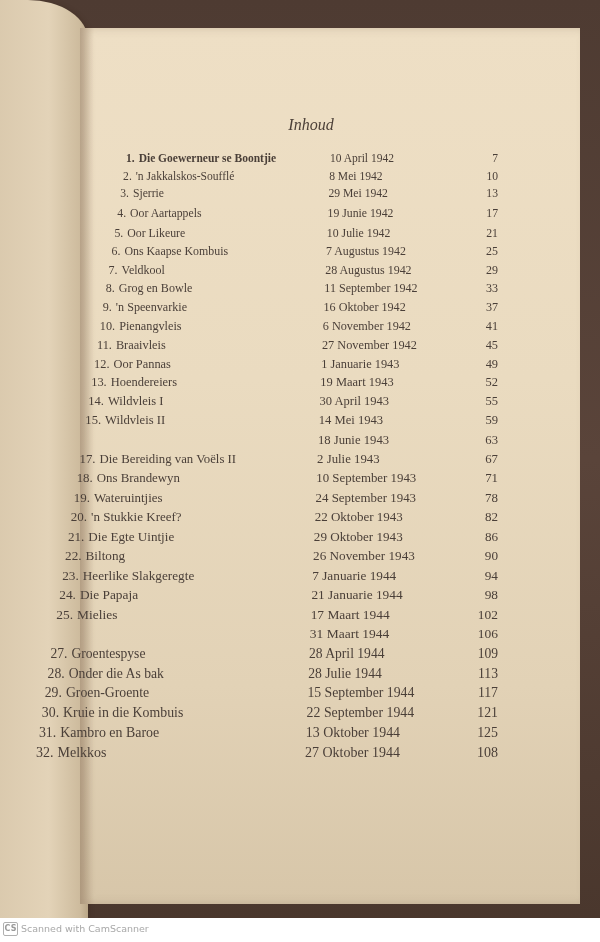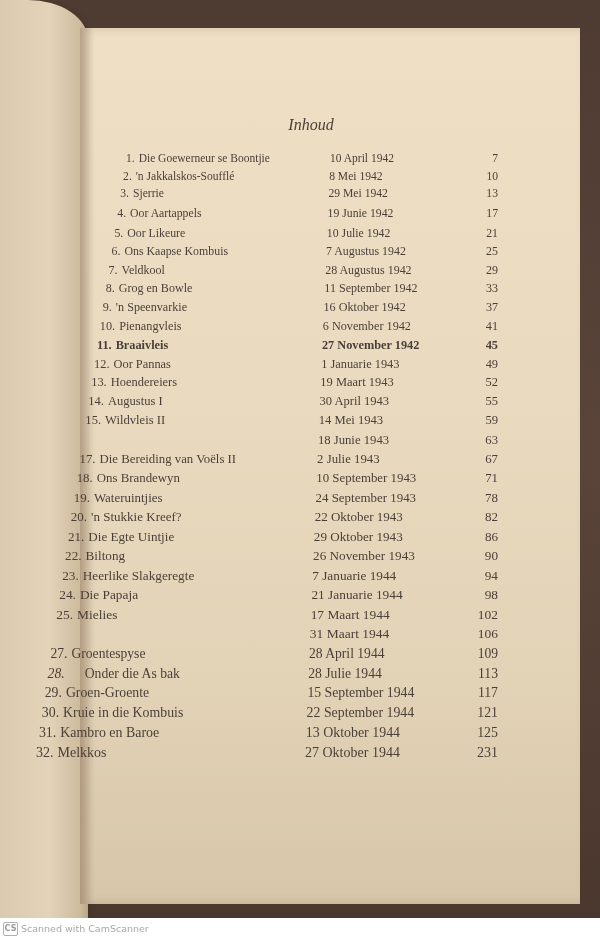--- a/index.html
+++ b/index.html
@@ -61,21 +61,21 @@
 <div class="scan-area">
   <div class="left-page"></div>
   <div class="right-page"></div>
   <div class="gutter"></div>
 </div>
 
 <div class="toc-title">Inhoud</div>
 
 <div class="toc-list" id="toc-list">
     <div class="toc-row" style="top: 0px; font-size: 11.5px;">
-      <span class="title" style="left: 126px;"><span style="margin-right: 4px;">1.</span><span>Die Goewerneur se Boontjie</span></span>
+      <span class="title" style="left: 126px; font-weight: bold;"><span style="margin-right: 4px;">1.</span><span>Die Goewerneur se Boontjie</span></span>
       <span class="date" style="left: 330px;">10 April 1942</span>
       <span class="page">7</span>
     </div>
     <div class="toc-row" style="top: 18.3304px; font-size: 11.5806px;">
       <span class="title" style="left: 123.097px;"><span style="margin-right: 4px;">2.</span><span>'n Jakkalskos-Soufflé</span></span>
       <span class="date" style="left: 329.194px;">8 Mei 1942</span>
       <span class="page">10</span>
     </div>
     <div class="toc-row" style="top: 35px; font-size: 11.6613px;">
       <span class="title" style="left: 120.194px;"><span style="margin-right: 4px;">3.</span><span>Sjerrie</span></span>
@@ -110,37 +110,37 @@
     <div class="toc-row" style="top: 148.131px; font-size: 12.1452px;">
       <span class="title" style="left: 102.774px;"><span style="margin-right: 4px;">9.</span><span>'n Speenvarkie</span></span>
       <span class="date" style="left: 323.548px;">16 Oktober 1942</span>
       <span class="page">37</span>
     </div>
     <div class="toc-row" style="top: 166.887px; font-size: 12.2258px;">
       <span class="title" style="left: 99.871px;"><span style="margin-right: 4px;">10.</span><span>Pienangvleis</span></span>
       <span class="date" style="left: 322.742px;">6 November 1942</span>
       <span class="page">41</span>
     </div>
-    <div class="toc-row" style="top: 185.696px; font-size: 12.3065px; font-weight: bold;">
+    <div class="toc-row" style="top: 185.696px; font-size: 12.3065px;">
       <span class="title" style="left: 96.9677px;"><span style="margin-right: 4px;">11.</span><span>Braaivleis</span></span>
       <span class="date" style="left: 321.935px;">27 November 1942</span>
       <span class="page">45</span>
     </div>
     <div class="toc-row" style="top: 204.558px; font-size: 12.3871px;">
       <span class="title" style="left: 94.0645px;"><span style="margin-right: 4px;">12.</span><span>Oor Pannas</span></span>
       <span class="date" style="left: 321.129px;">1 Januarie 1943</span>
       <span class="page">49</span>
     </div>
     <div class="toc-row" style="top: 223.473px; font-size: 12.4677px;">
       <span class="title" style="left: 91.1613px;"><span style="margin-right: 4px;">13.</span><span>Hoendereiers</span></span>
       <span class="date" style="left: 320.323px;">19 Maart 1943</span>
       <span class="page">52</span>
     </div>
     <div class="toc-row" style="top: 242.441px; font-size: 12.5484px;">
-      <span class="title" style="left: 88.2581px;"><span style="margin-right: 4px;">14.</span><span>Augustus I</span></span>
+      <span class="title" style="left: 88.2581px;"><span style="margin-right: 4px;">14.</span><span>Wildvleis I</span></span>
       <span class="date" style="left: 319.516px;">30 April 1943</span>
       <span class="page">55</span>
     </div>
     <div class="toc-row" style="top: 261.462px; font-size: 12.629px;">
       <span class="title" style="left: 85.3548px;"><span style="margin-right: 4px;">15.</span><span>Wildvleis II</span></span>
       <span class="date" style="left: 318.71px;">14 Mei 1943</span>
       <span class="page">59</span>
     </div>
     <div class="toc-row" style="top: 280.536px; font-size: 12.7097px;">
       <span class="date" style="left: 317.903px;">18 Junie 1943</span>
@@ -194,21 +194,21 @@
     <div class="toc-row" style="top: 474.203px; font-size: 13.5161px;">
       <span class="date" style="left: 309.839px; text-align: center;">31 Maart 1944</span>
       <span class="page">106</span>
     </div>
     <div class="toc-row" style="top: 493.862px; font-size: 13.5968px;">
       <span class="title" style="left: 50.5161px;"><span style="margin-right: 4px;">27.</span><span>Groentespyse</span></span>
       <span class="date" style="left: 309.032px;">28 April 1944</span>
       <span class="page">109</span>
     </div>
     <div class="toc-row" style="top: 513.574px; font-size: 13.6774px;">
-      <span class="title" style="left: 47.6129px;"><span style="margin-right: 20px; font-style: italic;">28.</span><span>Onder die As bak</span></span>
+      <span class="title" style="left: 47.6129px;"><span style="margin-right: 4px;">28.</span><span>Onder die As bak</span></span>
       <span class="date" style="left: 308.226px;">28 Julie 1944</span>
       <span class="page">113</span>
     </div>
     <div class="toc-row" style="top: 533.339px; font-size: 13.7581px;">
       <span class="title" style="left: 44.7097px;"><span style="margin-right: 4px;">29.</span><span>Groen-Groente</span></span>
       <span class="date" style="left: 307.419px;">15 September 1944</span>
       <span class="page">117</span>
     </div>
     <div class="toc-row" style="top: 553.158px; font-size: 13.8387px;">
       <span class="title" style="left: 41.8065px;"><span style="margin-right: 4px;">30.</span><span>Kruie in die Kombuis</span></span>
@@ -216,19 +216,19 @@
       <span class="page">121</span>
     </div>
     <div class="toc-row" style="top: 573.029px; font-size: 13.9194px;">
       <span class="title" style="left: 38.9032px;"><span style="margin-right: 4px;">31.</span><span>Kambro en Baroe</span></span>
       <span class="date" style="left: 305.806px;">13 Oktober 1944</span>
       <span class="page">125</span>
     </div>
     <div class="toc-row" style="top: 592.954px; font-size: 14px;">
       <span class="title" style="left: 36px;"><span style="margin-right: 4px;">32.</span><span>Melkkos</span></span>
       <span class="date" style="left: 305px;">27 Oktober 1944</span>
-      <span class="page">231</span>
+      <span class="page">108</span>
     </div>
   </div>
 
 <div class="footer-bar"></div>
 <div class="cs-logo">CS</div>
 <div class="cs-text">Scanned with CamScanner</div>
 
 </body></html>

